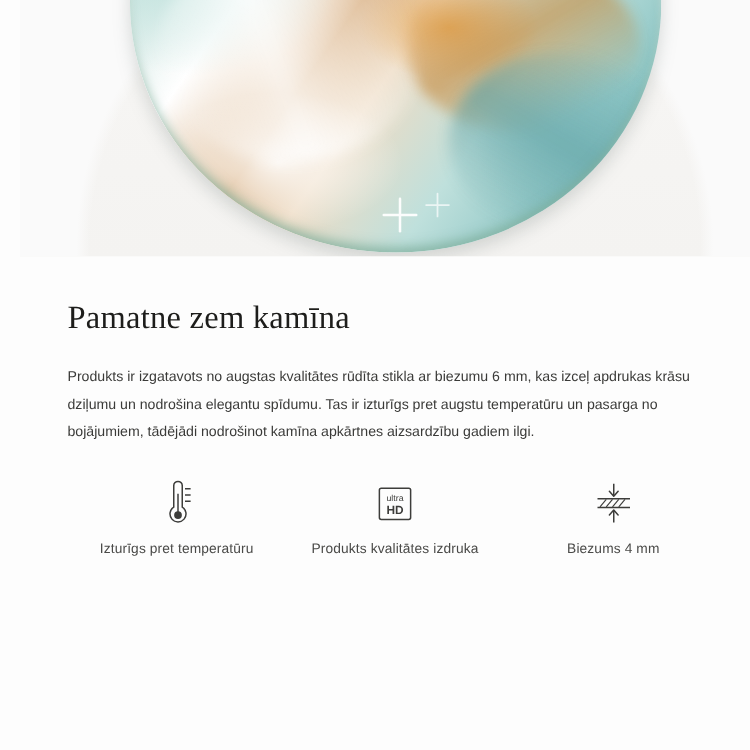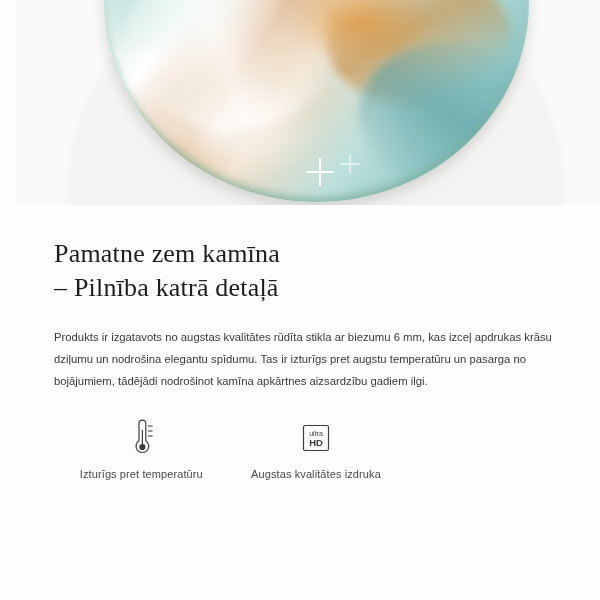--- a/index.html
+++ b/index.html
@@ -164,21 +164,20 @@
       <div class="slab-edge"></div>
     </div>
     <div class="sparkle sp1"></div>
     <div class="sparkle sp2"></div>
   </div>
 
   <div class="content">
 
     <h1 class="headline">
       <span>Pamatne zem kamīna</span>
-      <span class="line2">– Pilnība katrā detaļā</span>
     </h1>
 
     <p class="body-copy">Produkts ir izgatavots no augstas kvalitātes rūdīta stikla ar biezumu 6 mm, kas izceļ apdrukas krāsu dziļumu un nodrošina elegantu spīdumu. Tas ir izturīgs pret augstu temperatūru un pasarga no bojājumiem, tādējādi nodrošinot kamīna apkārtnes aizsardzību gadiem ilgi.</p>
 
     <div class="features">
 
       <div class="feature">
         <span class="feature-icon">
           <svg width="34" height="38" viewBox="0 0 34 38">
             <path d="M15 4.5a3.4 3.4 0 0 1 6.8 0v17.2a6.4 6.4 0 1 1-6.8 0z" fill="none" stroke="#3d3d3b" stroke-width="1.2"></path>
@@ -193,22 +192,39 @@
       </div>
 
       <div class="feature">
         <span class="feature-icon">
           <svg width="40" height="34" viewBox="0 0 40 34">
             <rect x="7.5" y="4.5" width="25" height="25" rx="1.5" fill="none" stroke="#3d3d3b" stroke-width="1.2"></rect>
             <text x="20" y="15" text-anchor="middle" font-family="Liberation Sans, sans-serif" font-size="7" fill="#3d3d3b">ultra</text>
             <text x="20" y="25" text-anchor="middle" font-family="Liberation Sans, sans-serif" font-size="9.5" font-weight="bold" fill="#3d3d3b">HD</text>
           </svg>
         </span>
-        <span class="feature-label">Augstas kvalitātes izdruka</span>
+        <span class="feature-label">Produkts kvalitātes izdruka</span>
       </div>
 
 
 
 
+      <div class="feature">
+        <span class="feature-icon">
+          <svg width="40" height="36" viewBox="0 0 40 36">
+            <line x1="20" y1="2" x2="20" y2="11" stroke="#3d3d3b" stroke-width="1.2"></line>
+            <path d="M16.5 8 L20 12 L23.5 8" fill="none" stroke="#3d3d3b" stroke-width="1.2" stroke-linecap="round" stroke-linejoin="round"></path>
+            <line x1="7" y1="14" x2="33" y2="14" stroke="#3d3d3b" stroke-width="1.2"></line>
+            <line x1="7" y1="21" x2="33" y2="21" stroke="#3d3d3b" stroke-width="1.2"></line>
+            <line x1="9" y1="20.5" x2="14" y2="14.5" stroke="#3d3d3b" stroke-width="0.9"></line>
+            <line x1="14" y1="20.5" x2="19" y2="14.5" stroke="#3d3d3b" stroke-width="0.9"></line>
+            <line x1="19" y1="20.5" x2="24" y2="14.5" stroke="#3d3d3b" stroke-width="0.9"></line>
+            <line x1="24" y1="20.5" x2="29" y2="14.5" stroke="#3d3d3b" stroke-width="0.9"></line>
+            <line x1="20" y1="24" x2="20" y2="33" stroke="#3d3d3b" stroke-width="1.2"></line>
+            <path d="M16.5 27 L20 23 L23.5 27" fill="none" stroke="#3d3d3b" stroke-width="1.2" stroke-linecap="round" stroke-linejoin="round"></path>
+          </svg>
+        </span>
+        <span class="feature-label">Biezums 4 mm</span>
+      </div>
 
     </div>
   </div>
 </div>
 
 </body></html>

